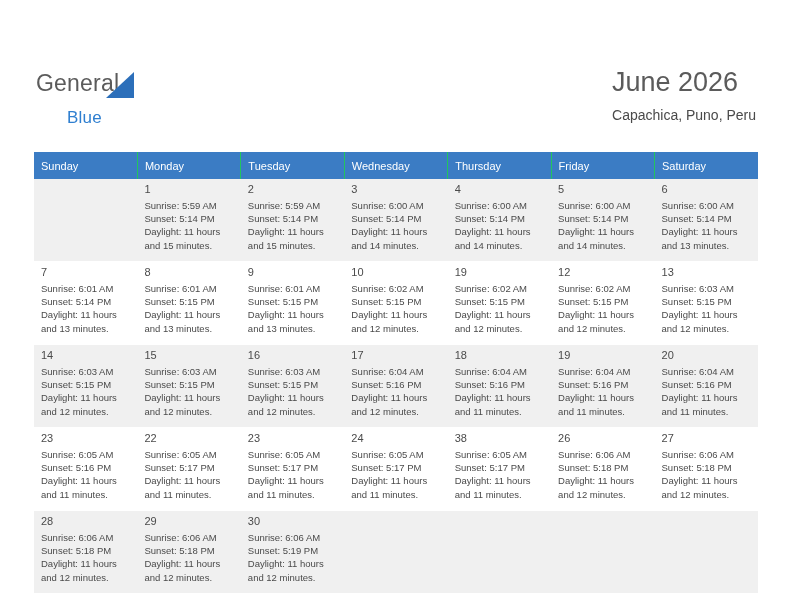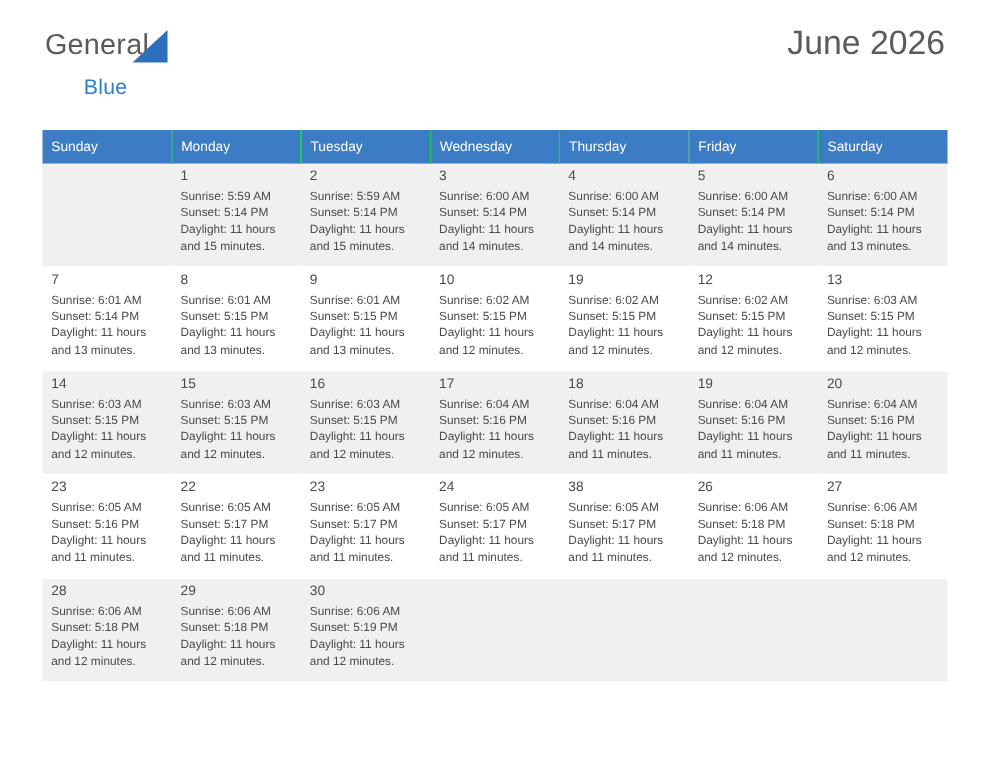--- a/index.html
+++ b/index.html
@@ -13,20 +13,21 @@
     font-family: "Liberation Sans", sans-serif;
     color: #3b3b3b;
     overflow: hidden;
   }
   .page {
     position: relative;
     width: 792px;
     height: 540px;
     box-sizing: border-box;
     padding: 0 34px;
+    margin-top: 48px;
   }
   
   .header {
     position: relative;
     height: 72px;
   }
   .logo {
     position: absolute;
     left: 2px;
     top: 22px;
@@ -134,20 +135,21 @@
 <div class="page">
 
   <div class="header">
     <div class="logo">
       <span class="logo-general">General</span>
       <span class="logo-triangle"></span>
       <span class="logo-blue">Blue</span>
     </div>
     <div class="title-block">
       <div class="month-title">June 2026</div>
+      <div class="location">Capachica, Puno, Peru</div>
     </div>
   </div>
 
   <table class="calendar">
     <thead>
       <tr>
         <th>Sunday</th>
         <th>Monday</th>
         <th>Tuesday</th>
         <th>Wednesday</th>

